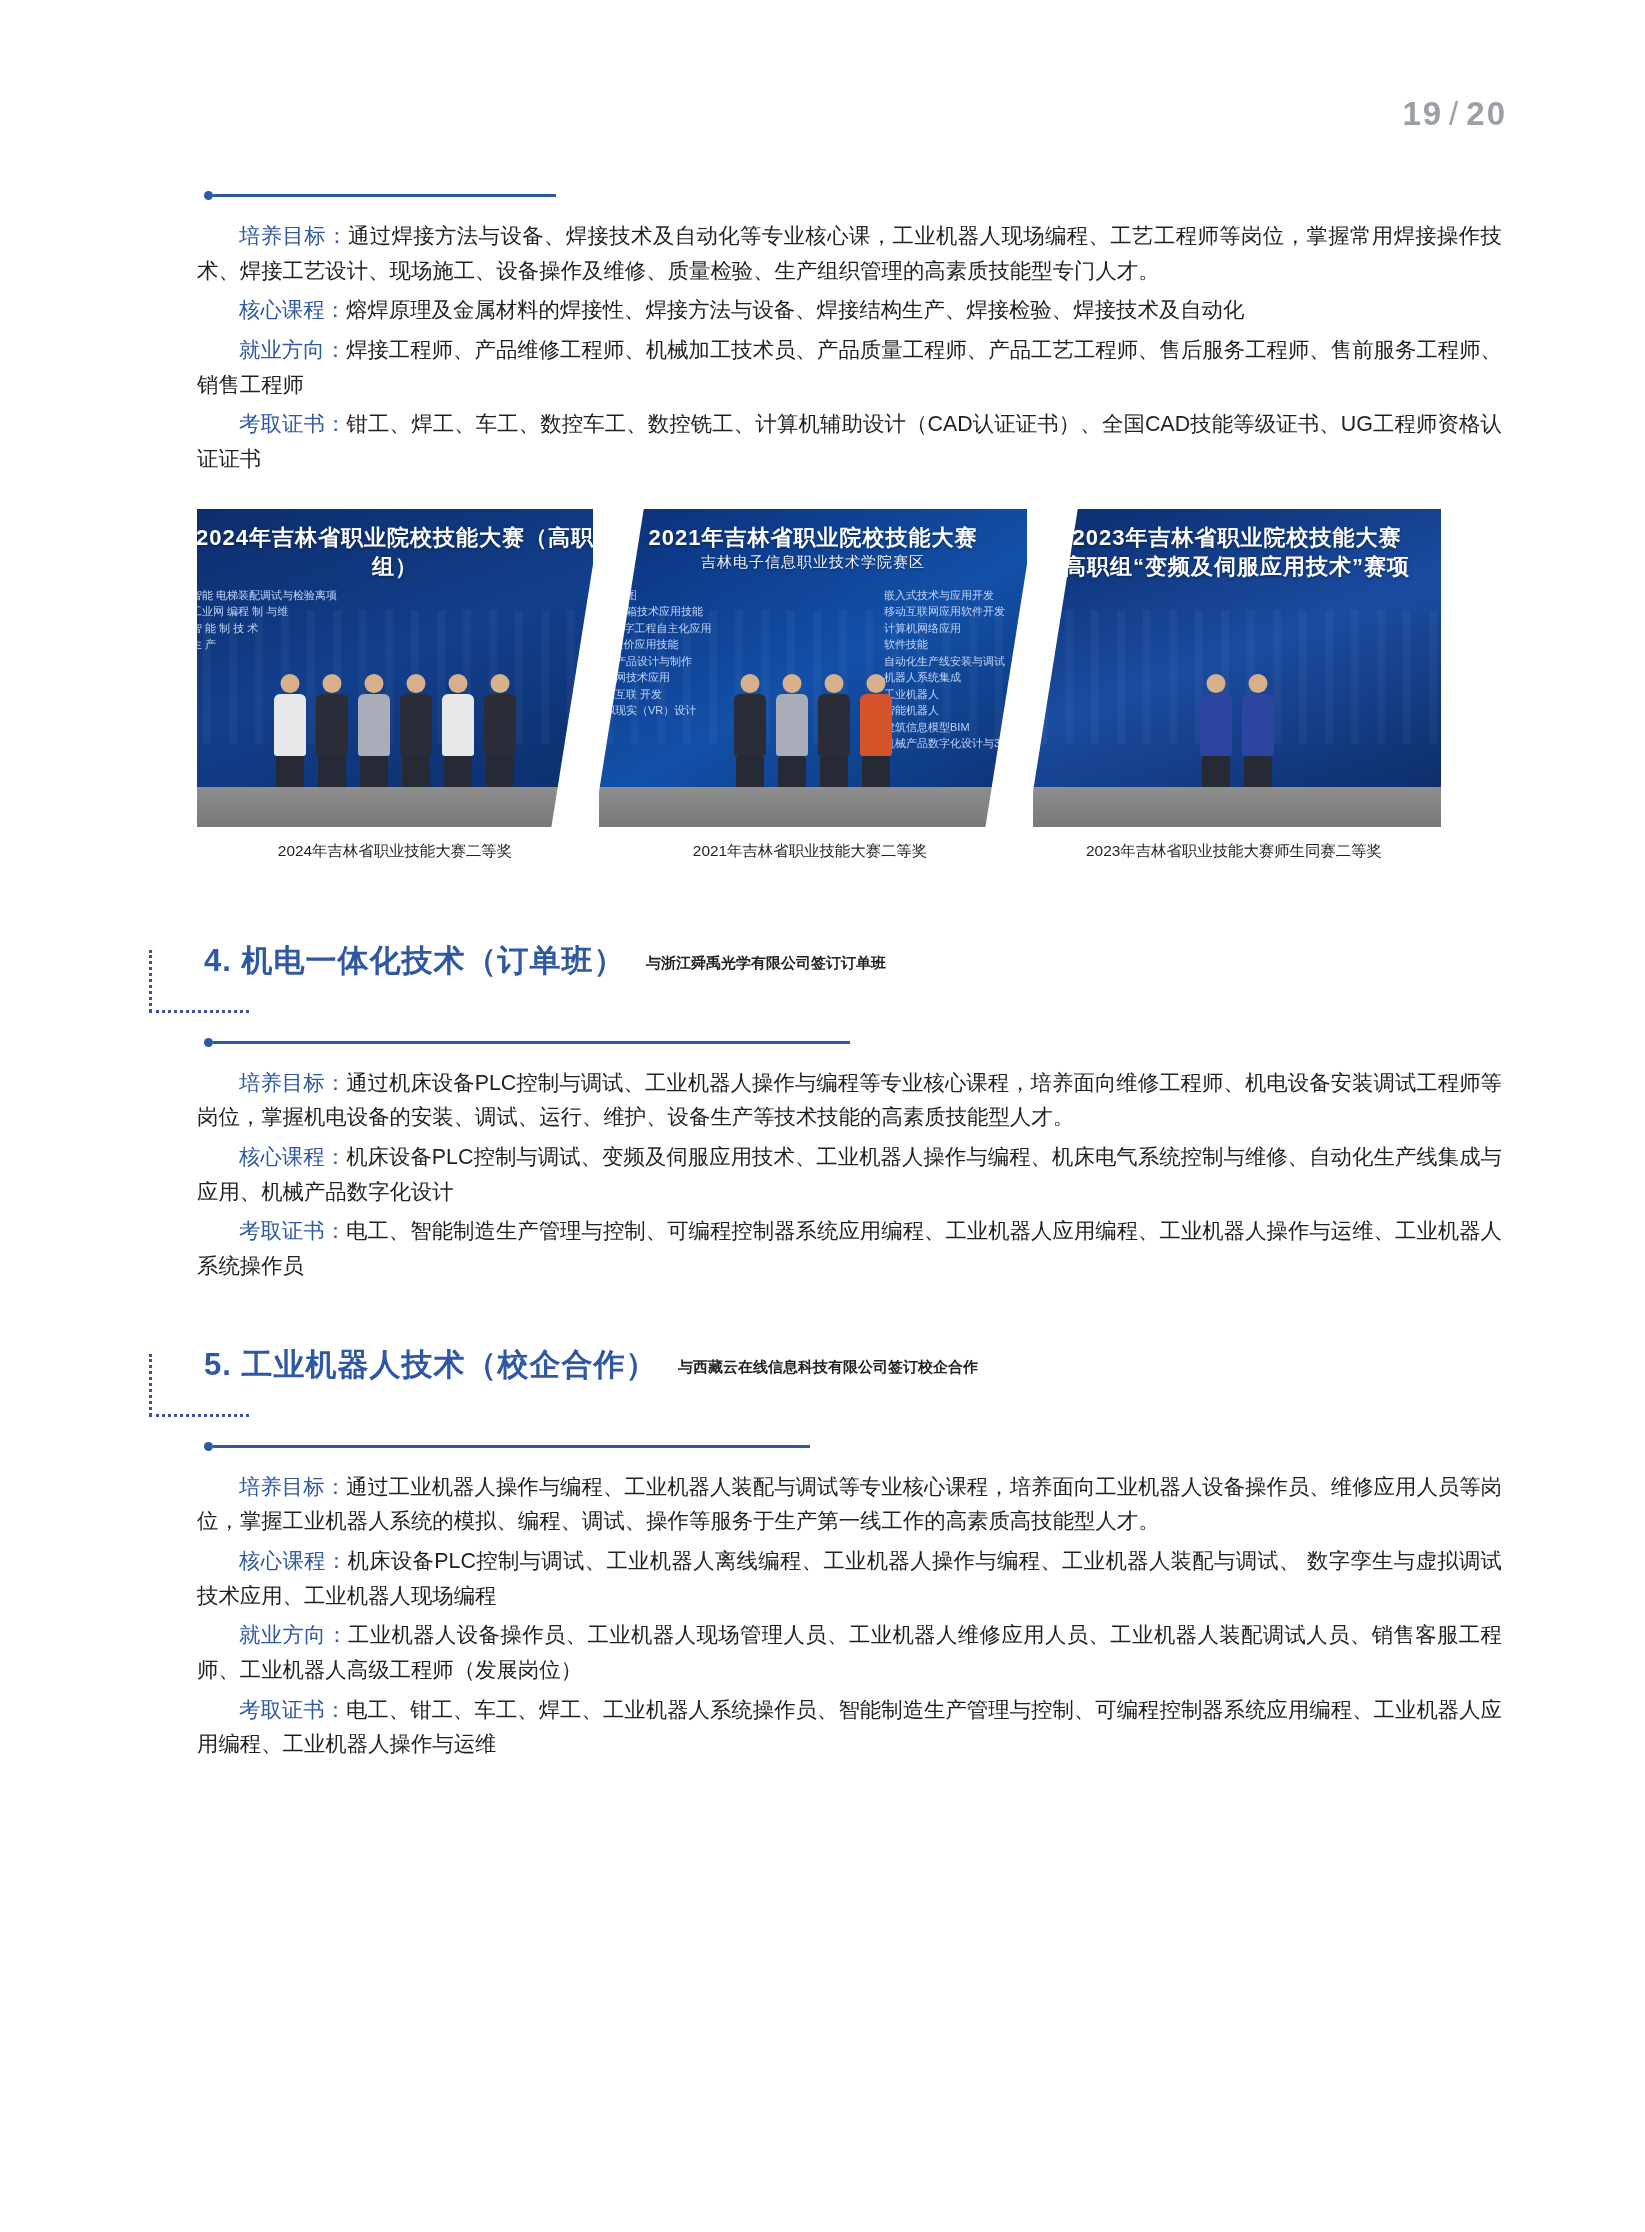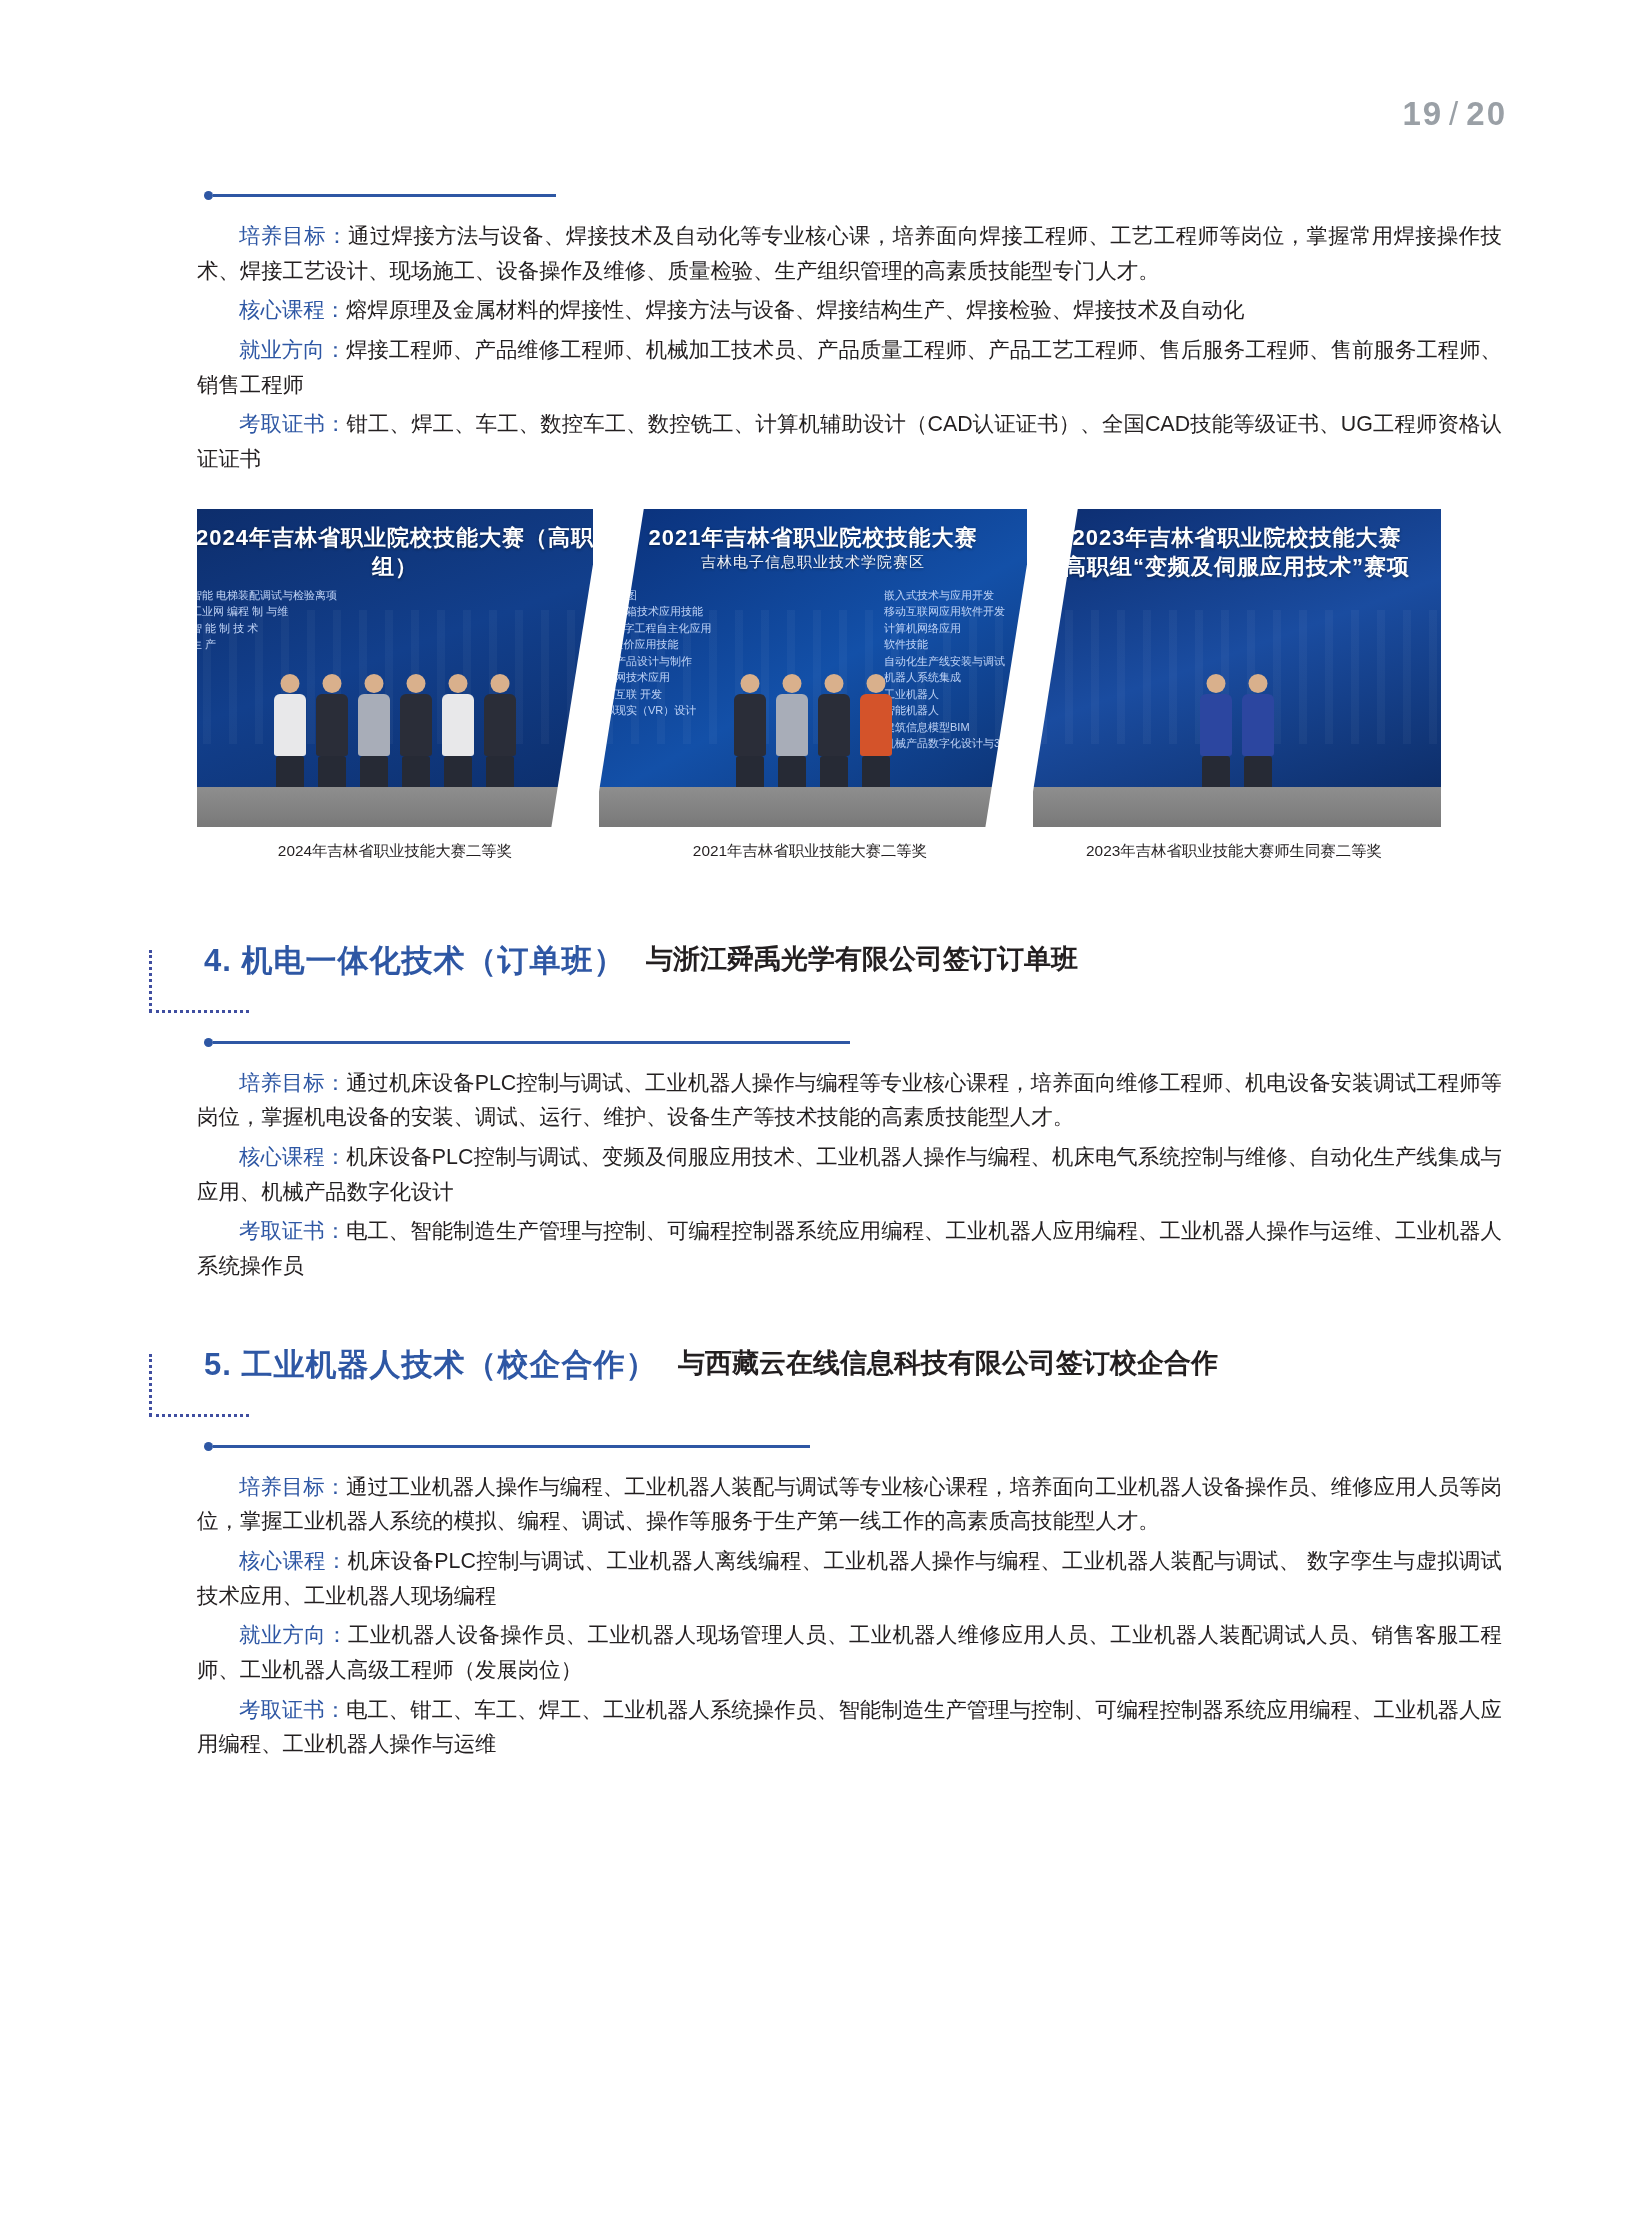--- a/index.html
+++ b/index.html
@@ -72,21 +72,21 @@
     display: inline-block;
     font-size: 31px;
     font-weight: bold;
     color: #2e57a4;
     letter-spacing: 1px;
     line-height: 1.2;
     vertical-align: baseline;
   }
   .sec-sub {
     display: inline-block;
-    font-size: 27px;
+    font-size: 15px;
     font-weight: bold;
     color: #231f20;
     margin-left: 16px;
     vertical-align: baseline;
     position: relative;
     top: -3px;
   }
   .sec-rule {
     position: relative;
     margin-top: 12px;
@@ -290,21 +290,21 @@
 
   <div class="content">
 
     <div class="section">
       <div class="sec-rule">
         <span class="dot"></span>
         <span class="bar" style="width:343px;"></span>
       </div>
 
       <div class="body-block">
-        <p class="para"><span class="label">培养目标：</span><span>通过焊接方法与设备、焊接技术及自动化等专业核心课，培养面向焊接工程师、工艺工程师等岗位，掌握常用焊接操作技术、焊接工艺设计、现场施工、设备操作及维修、质量检验、生产组织管理的高素质技能型专门人才。</span></p>
+        <p class="para"><span class="label">培养目标：</span><span>通过焊接方法与设备、焊接技术及自动化等专业核心课，工业机器人现场编程、工艺工程师等岗位，掌握常用焊接操作技术、焊接工艺设计、现场施工、设备操作及维修、质量检验、生产组织管理的高素质技能型专门人才。</span></p>
         <p class="para"><span class="label">核心课程：</span><span>熔焊原理及金属材料的焊接性、焊接方法与设备、焊接结构生产、焊接检验、焊接技术及自动化</span></p>
         <p class="para"><span class="label">就业方向：</span><span>焊接工程师、产品维修工程师、机械加工技术员、产品质量工程师、产品工艺工程师、售后服务工程师、售前服务工程师、销售工程师</span></p>
         <p class="para"><span class="label">考取证书：</span><span>钳工、焊工、车工、数控车工、数控铣工、计算机辅助设计（CAD认证证书）、全国CAD技能等级证书、UG工程师资格认证证书</span></p>
       </div>
 
       <div class="photo-strip">
 
         <div class="photo p1">
           <div class="banner b1">
             <div class="banner-skyline"></div>

